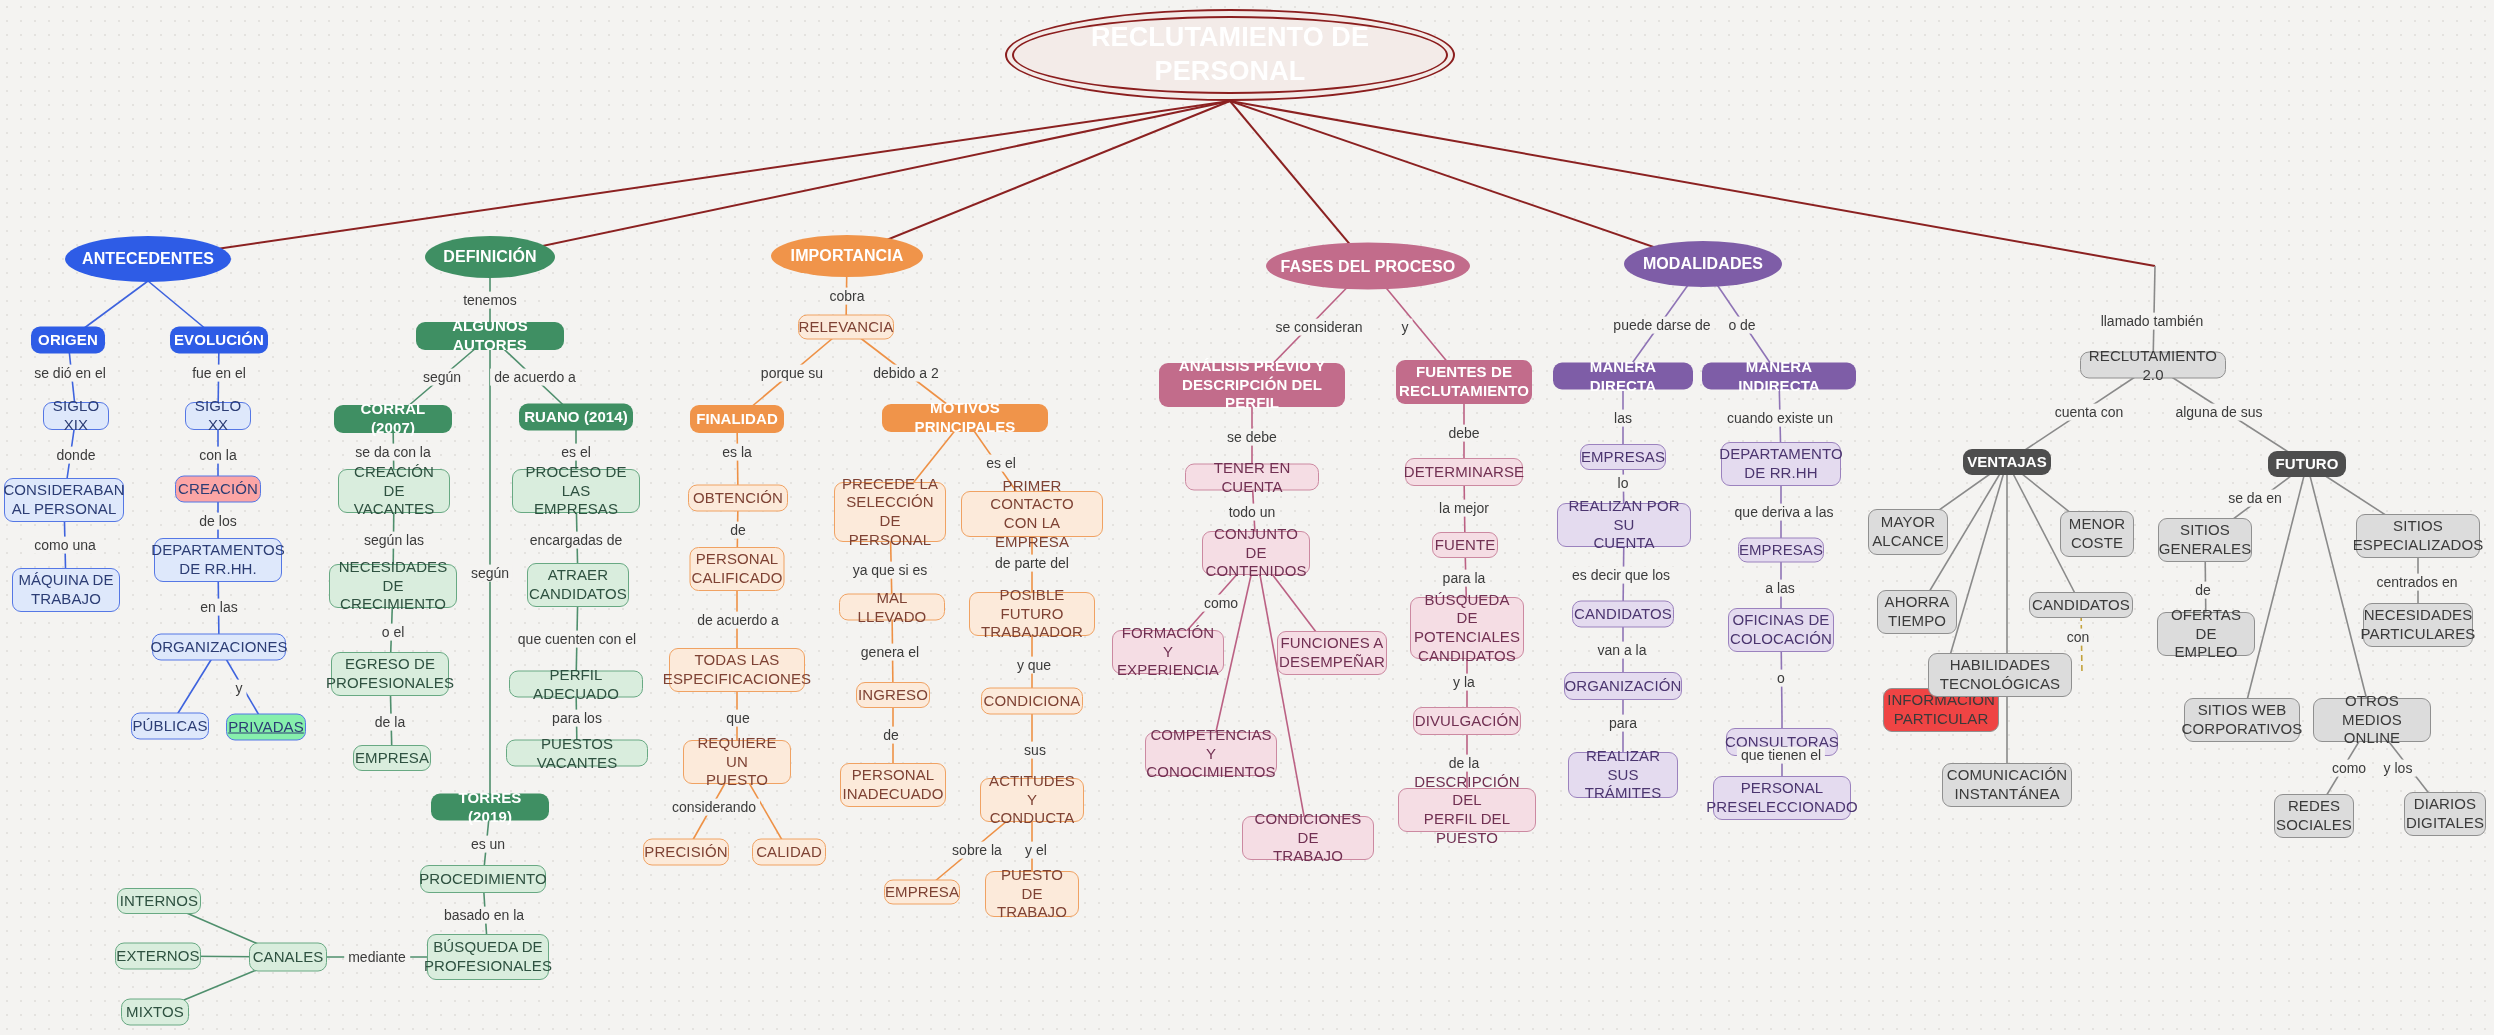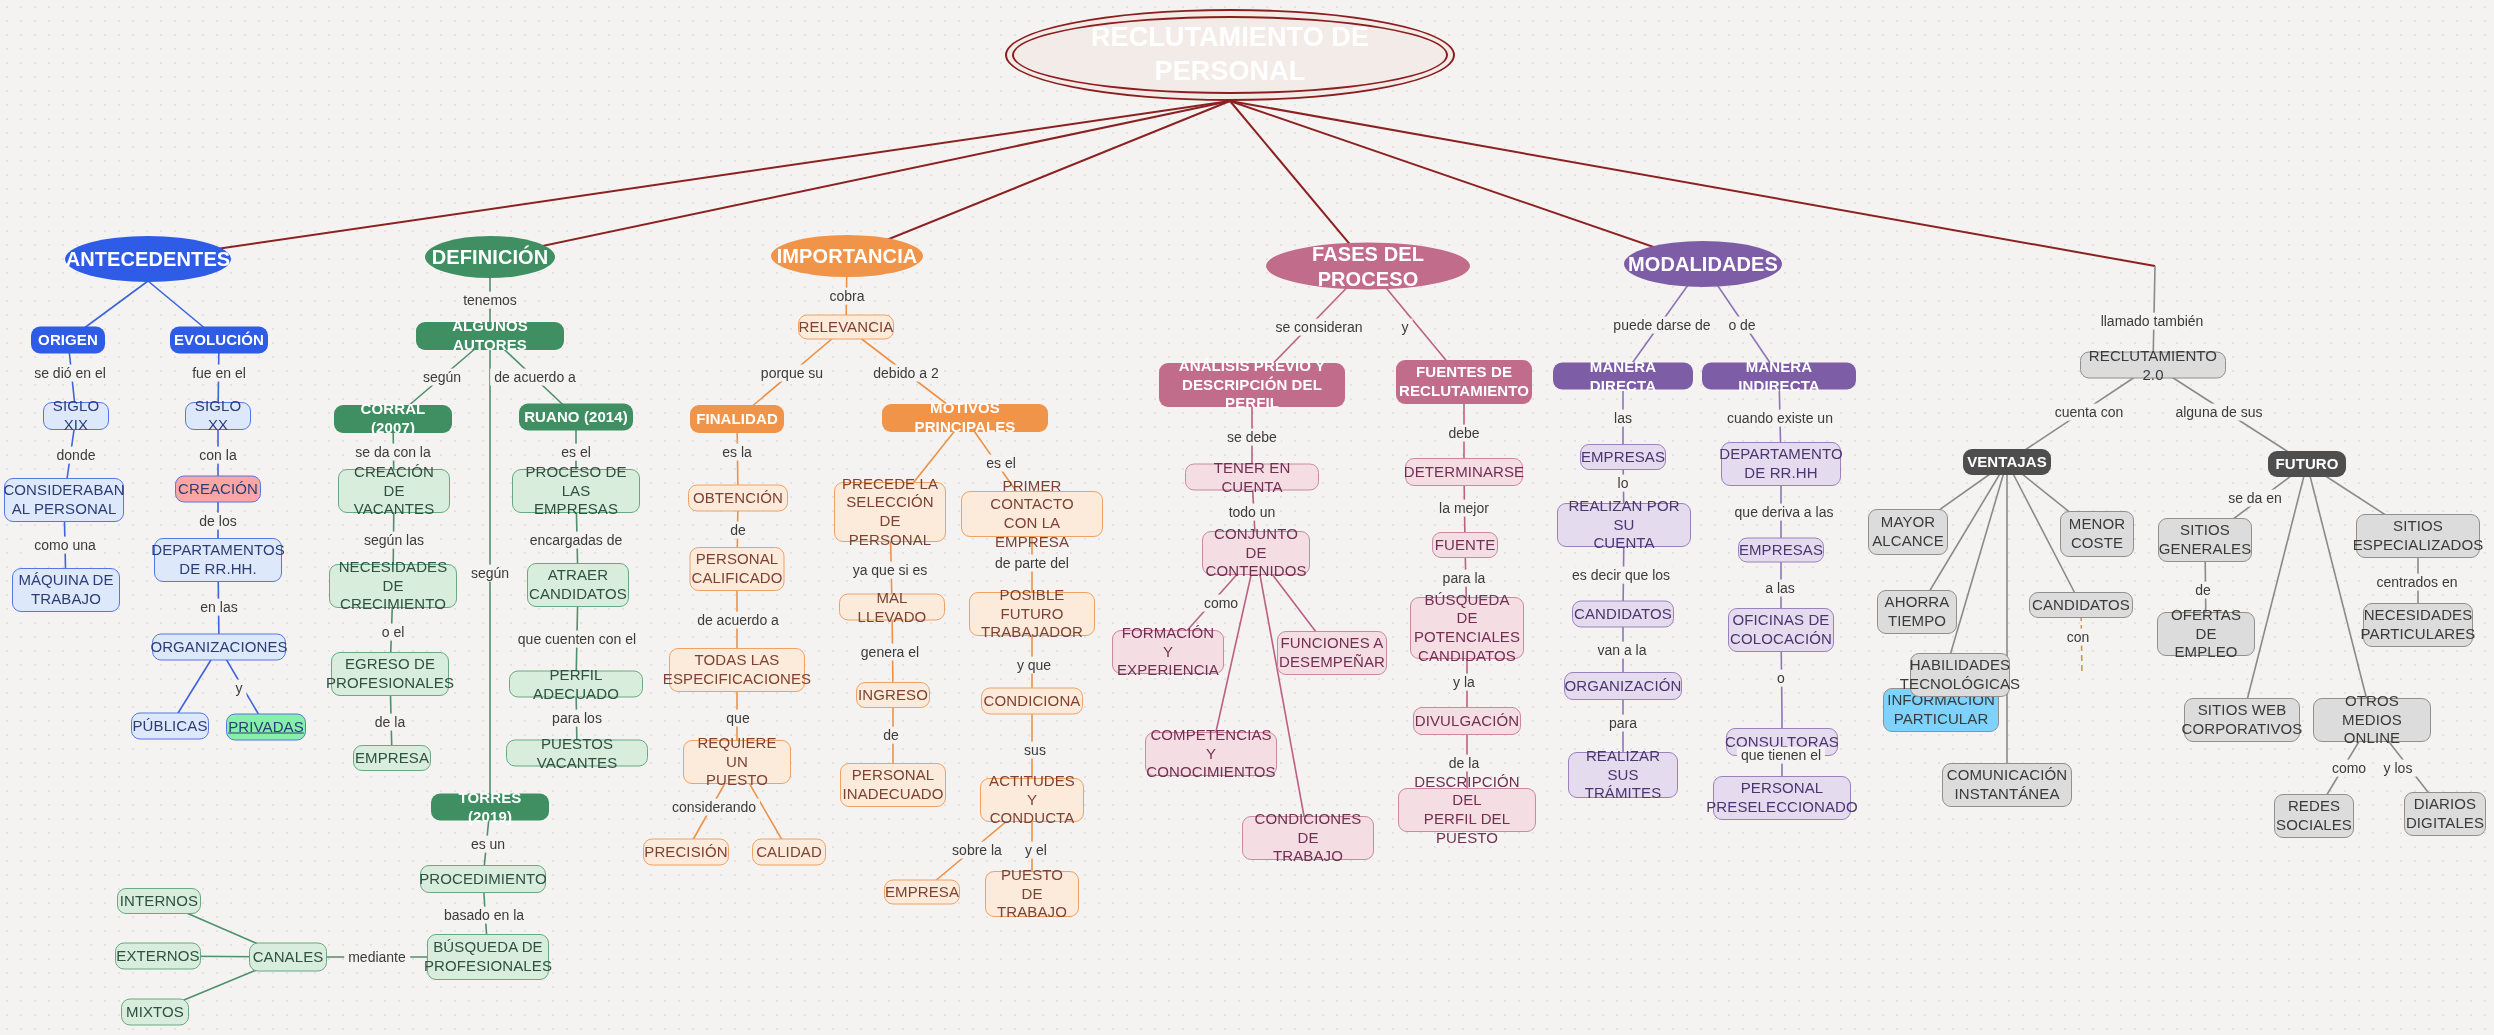--- a/index.html
+++ b/index.html
@@ -12,21 +12,21 @@
   }
   #canvas{position:absolute;inset:0;}
   #edges-svg{position:absolute;left:0;top:0;z-index:0;}
   .node{
     position:absolute;transform:translate(-50%,-50%);
     display:flex;align-items:center;justify-content:center;text-align:center;
     box-sizing:border-box;border-radius:9px;padding:2px 5px;
     white-space:pre-line;line-height:1.25;z-index:1;
     font-size:15px;letter-spacing:.1px;
   }
-  .node.ellipse{border-radius:50%;font-weight:bold;color:#fff;font-size:20px;}
+  .node.ellipse{border-radius:50%;font-weight:bold;color:#fff;font-size:16px;}
   .node.solid{font-weight:bold;color:#fff;}
   .node.light{border:1.6px solid;}
   .p-root{
     background:#f3ebe8;border:2.5px solid #8b1e1e;color:#7e1616;
     font-size:27px !important;font-weight:bold;z-index:1;
   }
   .p-root::after{
     content:"";position:absolute;inset:5px;border:2px solid #8b1e1e;border-radius:50%;
   }
   .edge-label{
@@ -254,23 +254,23 @@
     <div class="node light" style="left: 2153px; top: 365px; width: 146px; height: 27px; background: rgb(220, 220, 220); border-color: rgb(144, 144, 144); color: rgb(58, 58, 58);">RECLUTAMIENTO 2.0</div>
     <div class="node solid" style="left: 2007px; top: 462px; width: 88px; height: 26px; background: rgb(78, 78, 78);">VENTAJAS</div>
     <div class="node solid" style="left: 2307px; top: 464px; width: 78px; height: 26px; background: rgb(78, 78, 78);">FUTURO</div>
     <div class="node light" style="left: 1908px; top: 532px; width: 80px; height: 46px; background: rgb(220, 220, 220); border-color: rgb(144, 144, 144); color: rgb(58, 58, 58);">MAYOR
 ALCANCE</div>
     <div class="node light" style="left: 2097px; top: 534px; width: 74px; height: 46px; background: rgb(220, 220, 220); border-color: rgb(144, 144, 144); color: rgb(58, 58, 58);">MENOR
 COSTE</div>
     <div class="node light" style="left: 1917px; top: 612px; width: 80px; height: 44px; background: rgb(220, 220, 220); border-color: rgb(144, 144, 144); color: rgb(58, 58, 58);">AHORRA
 TIEMPO</div>
     <div class="node light" style="left: 2081px; top: 605px; width: 104px; height: 26px; background: rgb(220, 220, 220); border-color: rgb(144, 144, 144); color: rgb(58, 58, 58);">CANDIDATOS</div>
-    <div class="node light" style="left: 1941px; top: 686px; width: 116px; height: 44px; background: #7dd3fc; border-color: rgb(144, 144, 144); color: rgb(58, 58, 58); margin-top: 24px;">INFORMACIÓN
+    <div class="node light" style="left: 1941px; top: 686px; width: 116px; height: 44px; background: #ef4444; border-color: rgb(144, 144, 144); color: rgb(58, 58, 58); margin-top: 24px;">INFORMACIÓN
 PARTICULAR</div>
-    <div class="node light" style="left: 1960px; top: 675px; width: 100px; height: 44px; background: rgb(220, 220, 220); border-color: rgb(144, 144, 144); color: rgb(58, 58, 58);">HABILIDADES
+    <div class="node light" style="left: 2000px; top: 675px; width: 144px; height: 44px; background: rgb(220, 220, 220); border-color: rgb(144, 144, 144); color: rgb(58, 58, 58);">HABILIDADES
 TECNOLÓGICAS</div>
     <div class="node light" style="left: 2007px; top: 785px; width: 130px; height: 44px; background: rgb(220, 220, 220); border-color: rgb(144, 144, 144); color: rgb(58, 58, 58);">COMUNICACIÓN
 INSTANTÁNEA</div>
     <div class="node light" style="left: 2205px; top: 540px; width: 94px; height: 44px; background: rgb(220, 220, 220); border-color: rgb(144, 144, 144); color: rgb(58, 58, 58);">SITIOS
 GENERALES</div>
     <div class="node light" style="left: 2418px; top: 536px; width: 124px; height: 44px; background: rgb(220, 220, 220); border-color: rgb(144, 144, 144); color: rgb(58, 58, 58);">SITIOS
 ESPECIALIZADOS</div>
     <div class="node light" style="left: 2206px; top: 634px; width: 98px; height: 44px; background: rgb(220, 220, 220); border-color: rgb(144, 144, 144); color: rgb(58, 58, 58);">OFERTAS DE
 EMPLEO</div>
     <div class="node light" style="left: 2418px; top: 625px; width: 110px; height: 44px; background: rgb(220, 220, 220); border-color: rgb(144, 144, 144); color: rgb(58, 58, 58);">NECESIDADES

